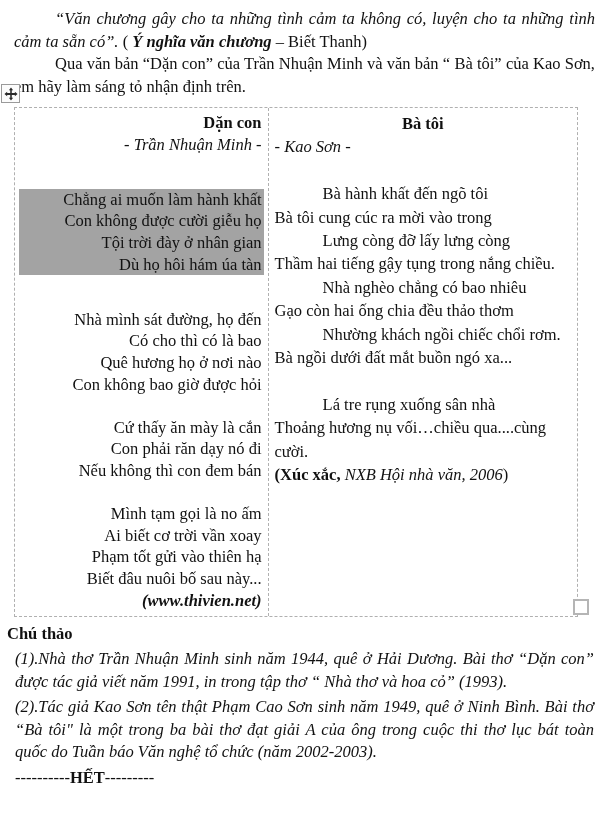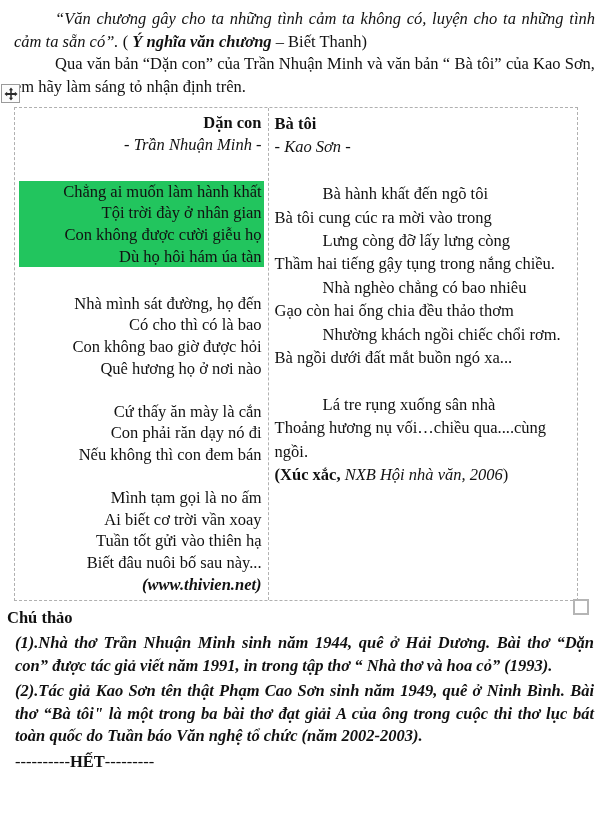--- a/index.html
+++ b/index.html
@@ -30,45 +30,44 @@
   .cell {
     padding: 4px 6px;
     min-height: 486px;
     line-height: 21.6px;
   }
   .cell-left  { width: 254px; border-right: 1px dashed #b0b0b0; text-align: right; }
   .cell-right { width: 309px; line-height: 23.4px; }
 
   .poem-title { font-weight: bold; }
   .cell-left .poem-title { margin-left: 42px; }
-  .cell-right .poem-title { }
+  .cell-right .poem-title { text-align: center; }
   .poem-author { font-style: italic; }
   .cell-right .poem-author { text-align: left; }
 
   .blank { height: 21.6px; }
   .cell-right .blank { height: 23.4px; }
 
   .stanza { margin: 0; }
-  .stanza-hl { background: #22c55e; margin: 4px -2px; padding: 0 2px; }
+  .stanza-hl { background: #a3a3a3; margin: 12px -2px; padding: 0 2px; }
 
   .r-indent { margin-left: 48px; }
 
   .poem-source-left { font-weight: bold; font-style: italic; margin-top: 1px; }
   .src-bold { font-weight: bold; text-align: right; }
   .src-italic { font-style: italic; }
 
   
   .notes { margin: 6px 15px 0 15px; }
   .notes-heading { font-weight: bold; margin-left: -8px; line-height: 22px; }
   .footnote {
     font-style: italic;
     line-height: 22.5px;
     text-align: justify;
     margin-top: 3px;
-    font-weight: bold;
   }
   .end-line { margin-top: 3px; line-height: 22px; }
   .end-het { font-weight: bold; }
 
   
   .move-handle {
     position: absolute;
     left: 1px; top: 84px;
     width: 19px; height: 19px;
     border: 1px solid #9a9a9a;
@@ -93,62 +92,62 @@
 </div>
 
 <div class="poem-table">
 
   <div class="cell cell-left">
     <div class="poem-title">Dặn con</div>
     <div class="poem-author">- Trần Nhuận Minh -</div>
     <div class="blank"></div>
     <div class="stanza stanza-hl">
       <div>Chẳng ai muốn làm hành khất</div>
+      <div>Con không được cười giễu họ</div>
       <div>Tội trời đày ở nhân gian</div>
-      <div>Con không được cười giễu họ</div>
       <div>Dù họ hôi hám úa tàn</div>
     </div>
     <div class="blank"></div>
     <div class="stanza">
       <div>Nhà mình sát đường, họ đến</div>
       <div>Có cho thì có là bao</div>
+      <div>Quê hương họ ở nơi nào</div>
       <div>Con không bao giờ được hỏi</div>
-      <div>Quê hương họ ở nơi nào</div>
     </div>
     <div class="blank"></div>
     <div class="stanza">
       <div>Cứ thấy ăn mày là cắn</div>
       <div>Con phải răn dạy nó đi</div>
       <div>Nếu không thì con đem bán</div>
     </div>
     <div class="blank"></div>
     <div class="stanza">
       <div>Mình tạm gọi là no ấm</div>
       <div>Ai biết cơ trời vần xoay</div>
-      <div>Tuần tốt gửi vào thiên hạ</div>
+      <div>Phạm tốt gửi vào thiên hạ</div>
       <div>Biết đâu nuôi bố sau này...</div>
     </div>
     <div class="poem-source-left">(www.thivien.net)</div>
   </div>
 
   <div class="cell cell-right">
     <div class="poem-title">Bà tôi</div>
     <div class="poem-author">- Kao Sơn -</div>
     <div class="blank"></div>
     <div class="r-indent">Bà hành khất đến ngõ tôi</div>
     <div>Bà tôi cung cúc ra mời vào trong</div>
     <div class="r-indent">Lưng còng đỡ lấy lưng còng</div>
     <div>Thầm hai tiếng gậy tụng trong nắng chiều.</div>
     <div class="r-indent">Nhà nghèo chẳng có bao nhiêu</div>
     <div>Gạo còn hai ống chia đều thảo thơm</div>
     <div class="r-indent">Nhường khách ngồi chiếc chổi rơm.</div>
     <div>Bà ngồi dưới đất mắt buồn ngó xa...</div>
     <div class="blank"></div>
     <div class="r-indent">Lá tre rụng xuống sân nhà</div>
-    <div>Thoảng hương nụ vối…chiều qua....cùng ngồi.</div>
+    <div>Thoảng hương nụ vối…chiều qua....cùng cười.</div>
     <div><span class="src-bold">(Xúc xắc,</span><span class="src-italic">  NXB Hội nhà văn, 2006</span><span>)</span></div>
   </div>
 
 </div>
 
 <div class="notes">
   <div class="notes-heading">Chú thảo</div>
   <p class="footnote">(1).Nhà thơ Trần Nhuận Minh sinh năm 1944, quê ở Hải Dương. Bài thơ “Dặn con” được tác giả viết năm 1991, in trong tập thơ “ Nhà thơ và hoa cỏ” (1993).</p>
   <p class="footnote">(2).Tác giả Kao Sơn tên thật Phạm Cao Sơn sinh năm 1949, quê ở Ninh Bình. Bài thơ “Bà tôi" là một trong ba bài thơ đạt giải A của ông trong cuộc thi thơ lục bát toàn quốc do Tuần báo Văn nghệ tổ chức (năm 2002-2003).</p>
   <div class="end-line"><span>----------</span><span class="end-het">HẾT</span><span>---------</span></div>

